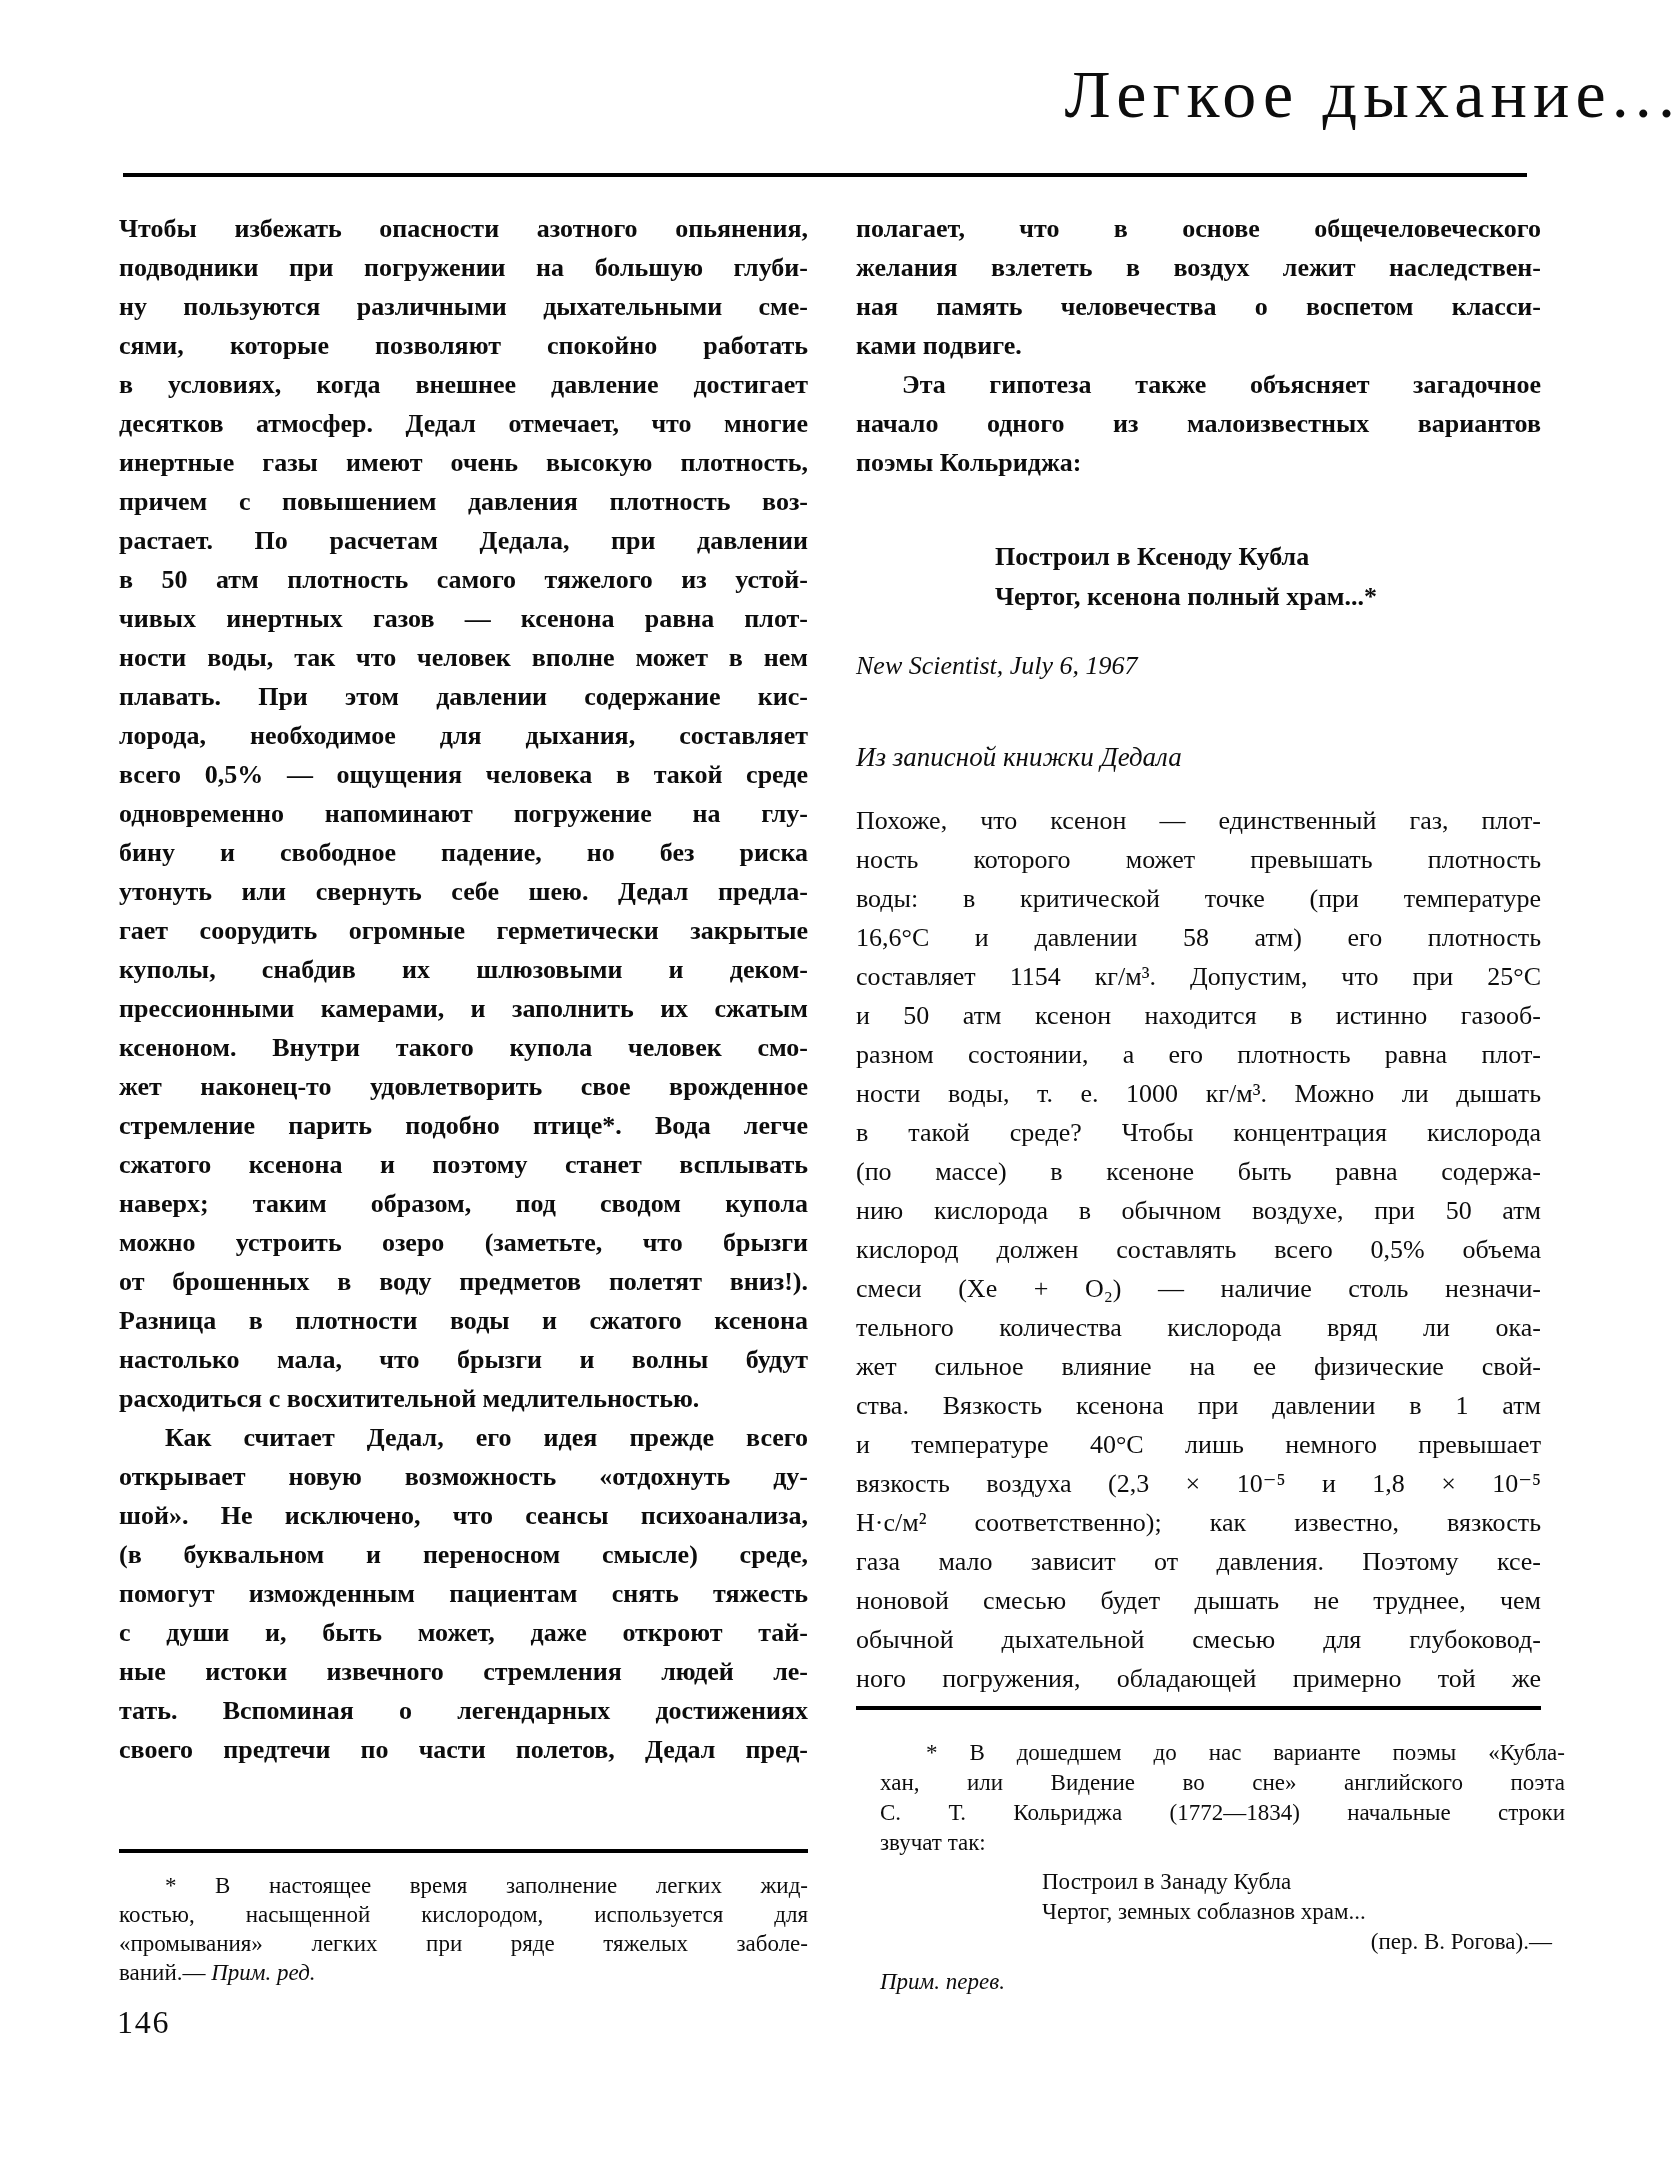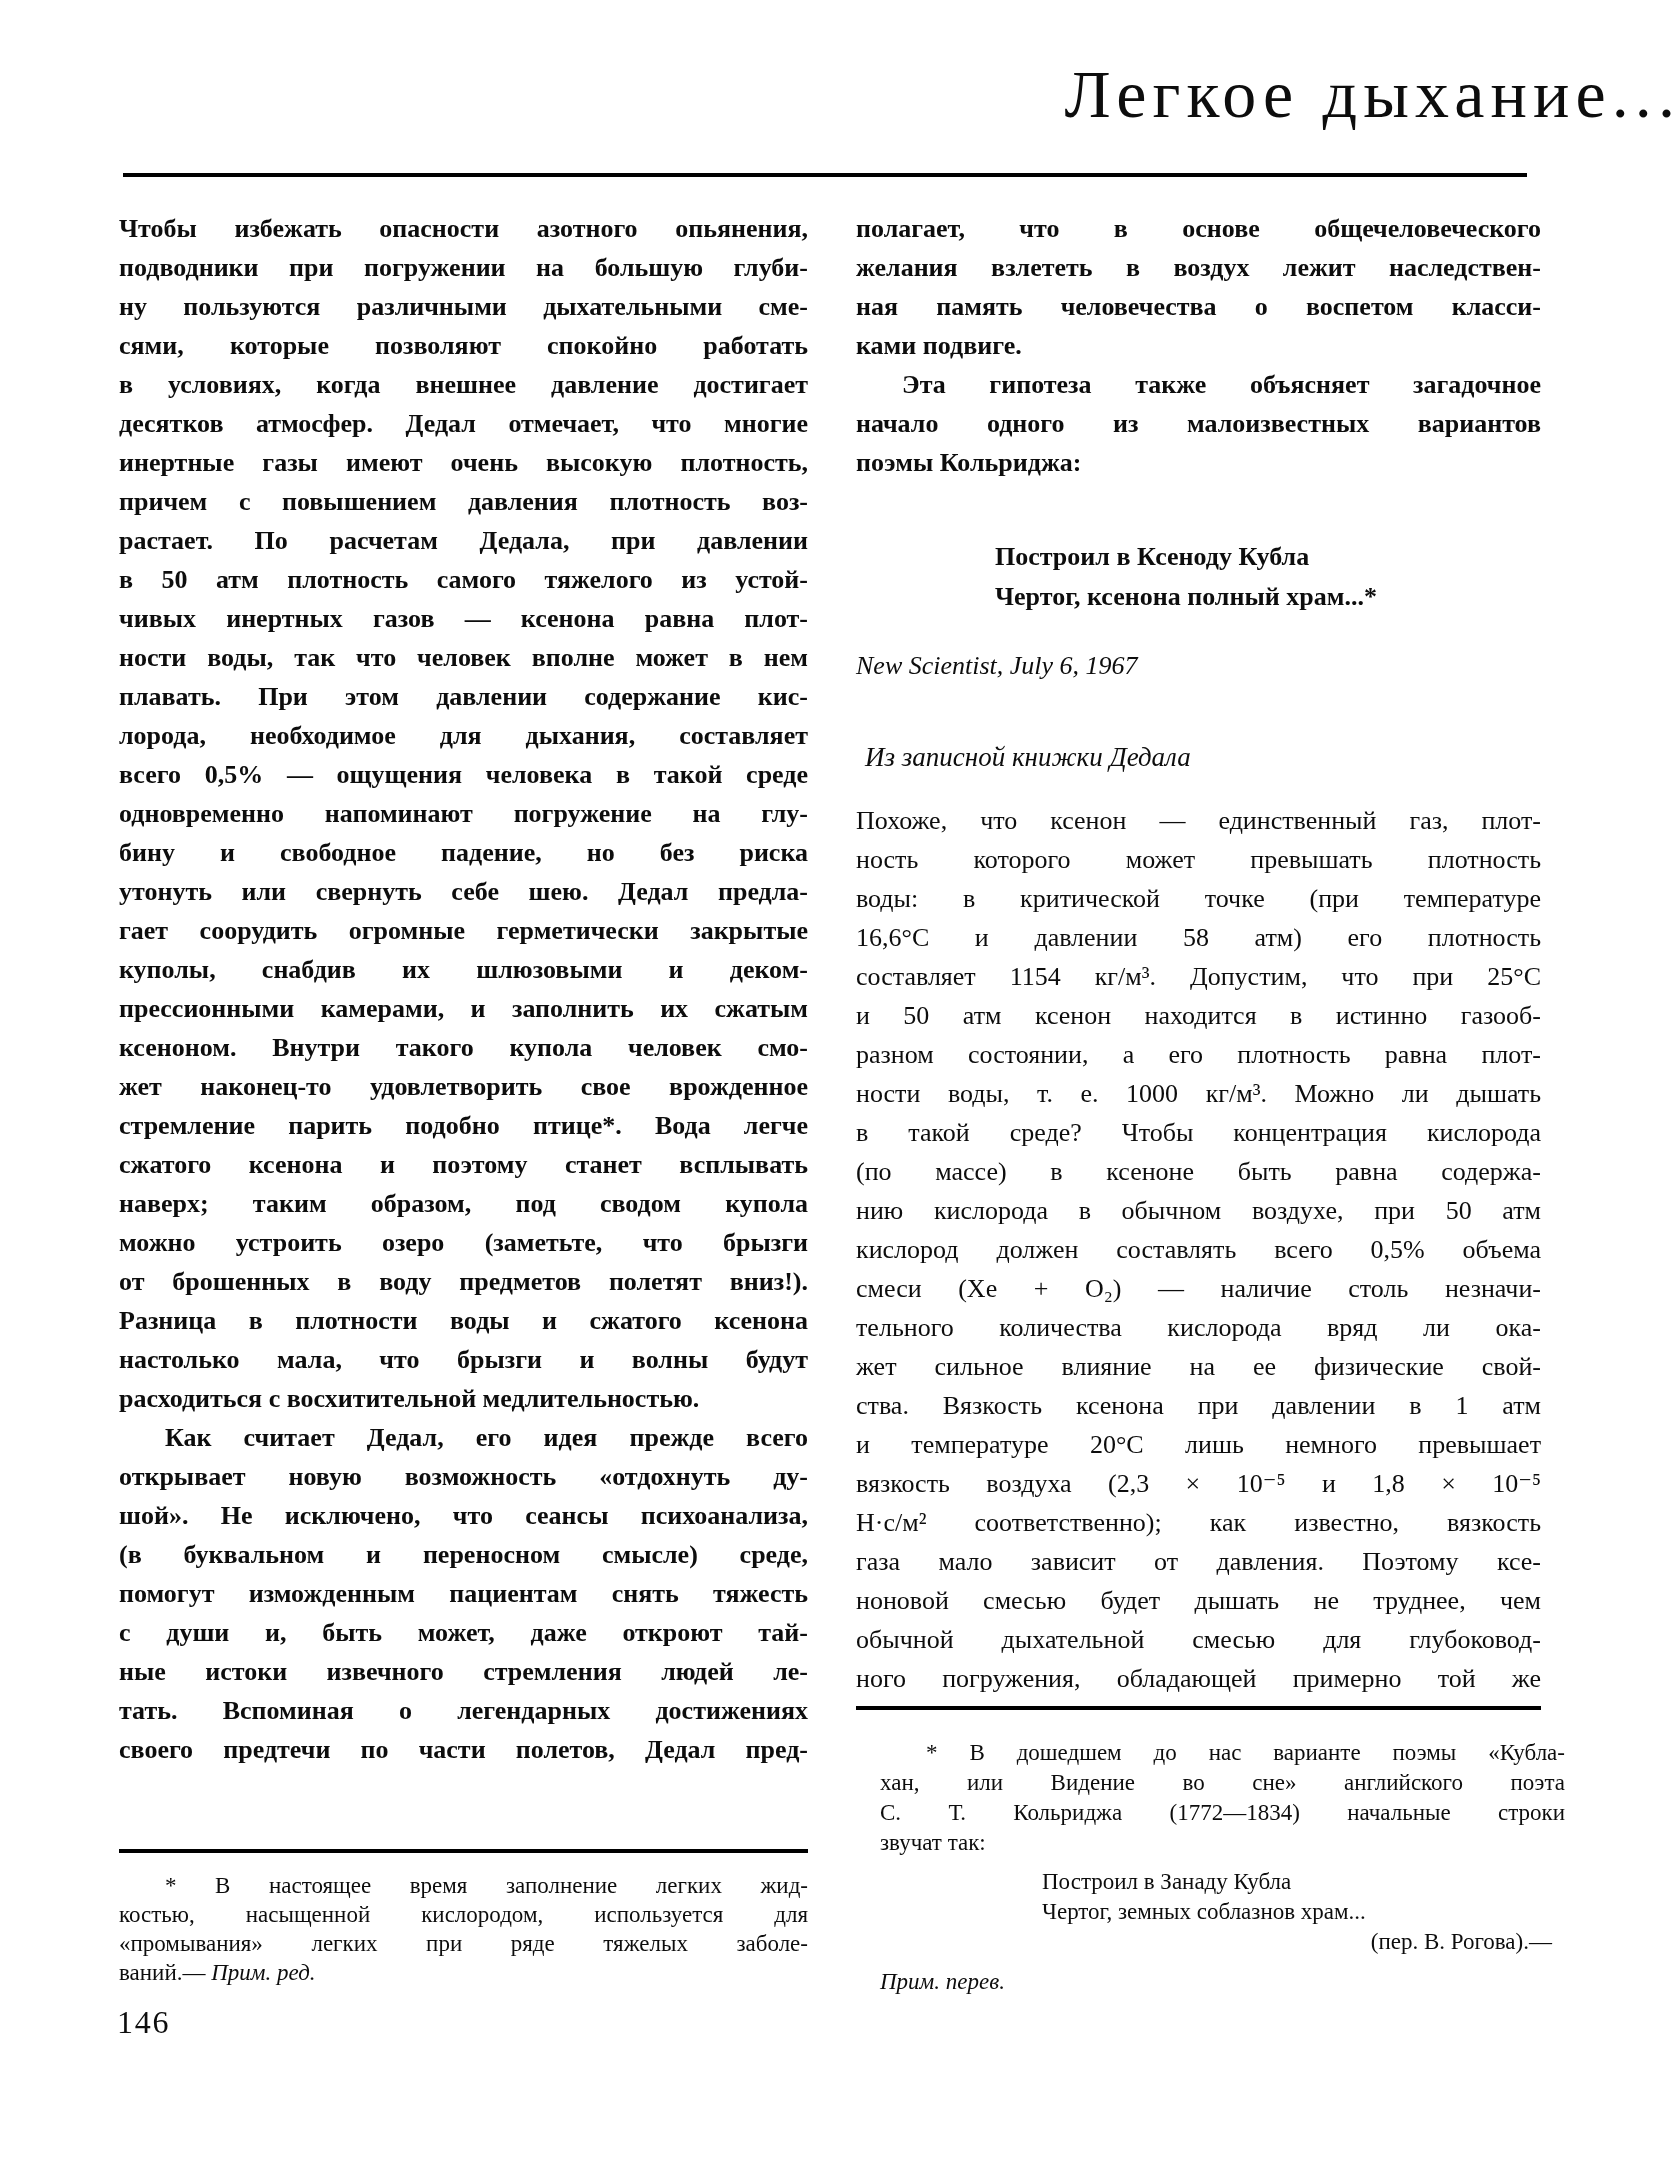--- a/index.html
+++ b/index.html
@@ -24,21 +24,21 @@
   .left-rule{left:119px;top:1849px;width:689px;height:3.5px;}
   .right-rule{left:856px;top:1706px;width:685px;height:3.5px;}
 
   .col{position:absolute;}
   .body{font-size:26px;line-height:39px;}
   .bold{font-weight:700;}
   .left-body{left:119px;top:209px;width:689px;}
   .right-body-top{left:856px;top:209px;width:685px;}
   .right-verse{left:995px;top:537px;width:544px;font-size:26px;line-height:40px;font-weight:700;}
   .right-source{left:856px;top:648px;width:685px;font-size:26px;line-height:35px;font-style:italic;}
-  .right-heading{left:856px;top:740px;width:685px;font-size:27px;line-height:35px;font-style:italic;margin-left:9px;}
+  .right-heading{left:856px;top:740px;width:685px;font-size:27px;line-height:35px;font-style:italic;}
   .right-body-main{left:856px;top:801px;width:685px;}
   .footnote{font-size:23px;line-height:30px;font-weight:400;}
   .left-footnote{left:119px;top:1871px;width:689px;line-height:29px;}
   .right-footnote{left:880px;top:1738px;width:685px;}
   .fn-verse{margin-left:162px;margin-top:8.8px;}
   .fn-credit{padding-right:13px;}
   .fn-note{margin-top:10.5px;font-style:italic;}
   .page-number{
     position:absolute;left:117px;top:2004px;
     font-size:32px;font-weight:400;letter-spacing:1.8px;
@@ -144,21 +144,21 @@
         <div class="line j">разном состоянии, а его плотность равна плот-</div>
         <div class="line j">ности воды, т. е. 1000 кг/м³. Можно ли дышать</div>
         <div class="line j">в такой среде? Чтобы концентрация кислорода</div>
         <div class="line j">(по массе) в ксеноне быть равна содержа-</div>
         <div class="line j">нию кислорода в обычном воздухе, при 50 атм</div>
         <div class="line j">кислород должен составлять всего 0,5% объема</div>
         <div class="line j">смеси (Хе + О₂) — наличие столь незначи-</div>
         <div class="line j">тельного количества кислорода вряд ли ока-</div>
         <div class="line j">жет сильное влияние на ее физические свой-</div>
         <div class="line j">ства. Вязкость ксенона при давлении в 1 атм</div>
-        <div class="line j">и температуре 20°С лишь немного превышает</div>
+        <div class="line j">и температуре 40°С лишь немного превышает</div>
         <div class="line j">вязкость воздуха (2,3 × 10⁻⁵ и 1,8 × 10⁻⁵</div>
         <div class="line j">Н·с/м² соответственно); как известно, вязкость</div>
         <div class="line j">газа мало зависит от давления. Поэтому ксе-</div>
         <div class="line j">ноновой смесью будет дышать не труднее, чем</div>
         <div class="line j">обычной дыхательной смесью для глубоковод-</div>
         <div class="line j">ного погружения, обладающей примерно той же</div>
       </div>
   </section>
 
   <div class="rule right-rule"></div>

